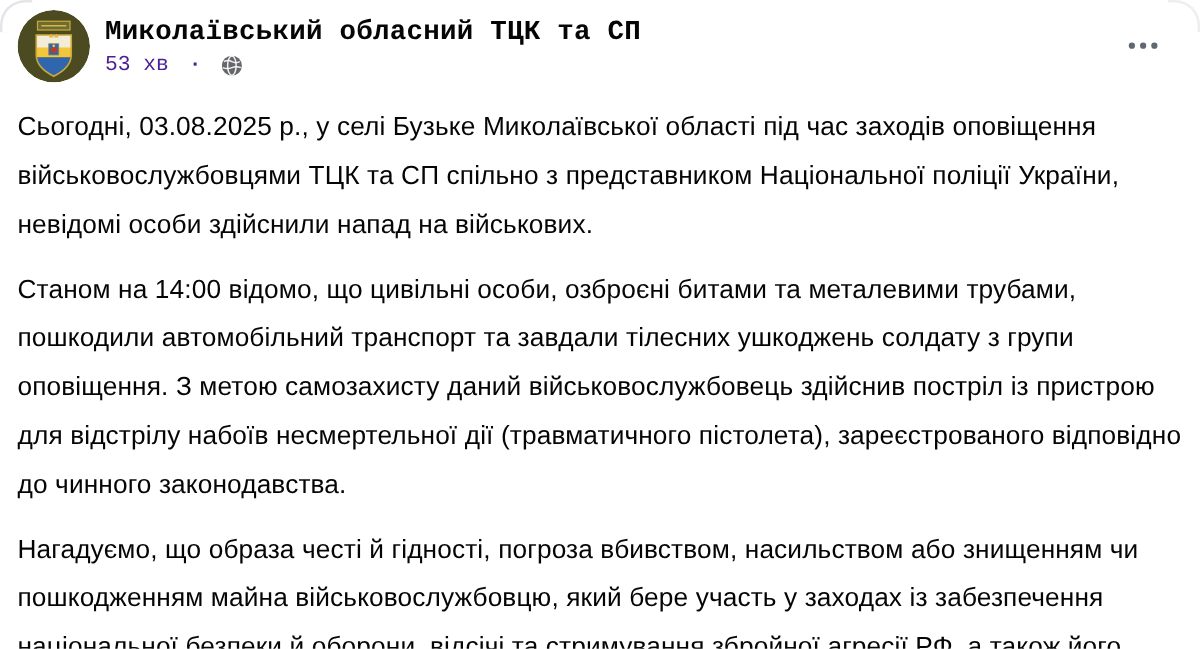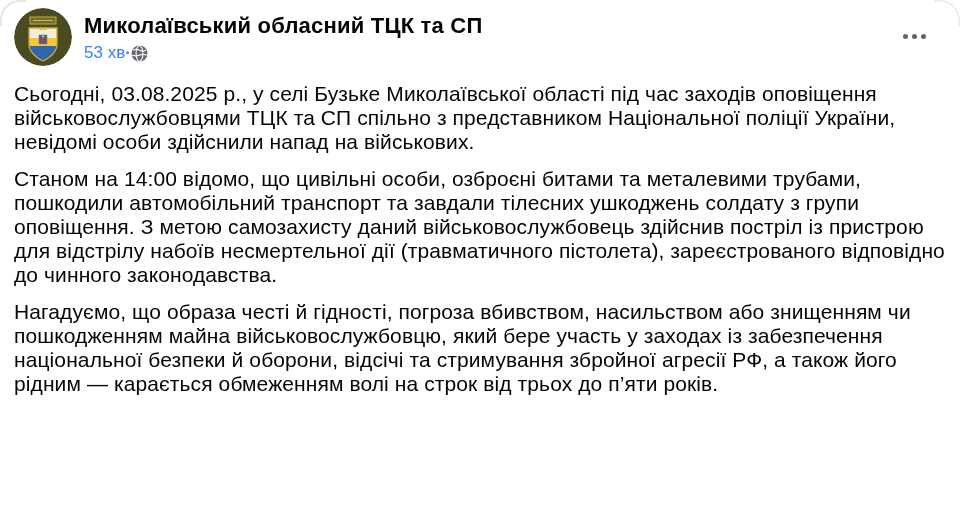--- a/index.html
+++ b/index.html
@@ -16,44 +16,45 @@
   .corner { position: absolute; top: 0; width: 26px; height: 26px; pointer-events: none; }
   .corner.tl { left: 0;  border-top: 2px solid #e3e5e9; border-left: 2px solid #e3e5e9; border-top-left-radius: 20px; }
   .corner.tr { right: 0; border-top: 2px solid #eceef1; border-right: 2px solid #eceef1; border-top-right-radius: 20px; }
 
   
   .header {
     display: flex;
     align-items: flex-start;
     padding: 8px 28px 0 14px;
     height: 76px;
+    font-family: Liberation Mono, monospace;
   }
   .avatar {
     width: 58px; height: 58px;
     border-radius: 50%;
     flex: 0 0 58px;
     overflow: hidden;
     cursor: pointer;
   }
   .header-text { margin-left: 12px; flex: 1 1 auto; padding-top: 4px; }
   .page-name {
     font-size: 22px;
     font-weight: bold;
     color: #050505;
     letter-spacing: 0.2px;
     line-height: 28px;
     cursor: pointer;
   }
   .meta {
     display: flex;
-    align-items: center;
-    gap: 0;
+    align-items: flex-start;
+    gap: 16px;
     margin-top: 3px;
     font-size: 17px;
-    color: #3b82f6;
+    color: #4c1d95;
   }
   .meta .sep { font-weight: bold; }
   .globe { display: inline-flex; margin-top: 1px; }
 
   .menu-btn {
     display: flex;
     align-items: center;
     gap: 4px;
     padding: 14px 6px;
     margin-top: 12px;
@@ -64,21 +65,21 @@
     width: 5px; height: 5px;
     background: #606770;
     border-radius: 50%;
     display: block;
   }
 
   
   .body-text { padding: 6px 14px 0 14px; }
   .body-text p {
     font-size: 21px;
-    line-height: 24px;
+    line-height: 39px;
     color: #050505;
     margin-bottom: 13px;
     letter-spacing: 0.1px;
   }
 </style>
 </head>
 <body>
 
 <div class="card">
   <div class="corner tl"></div>

